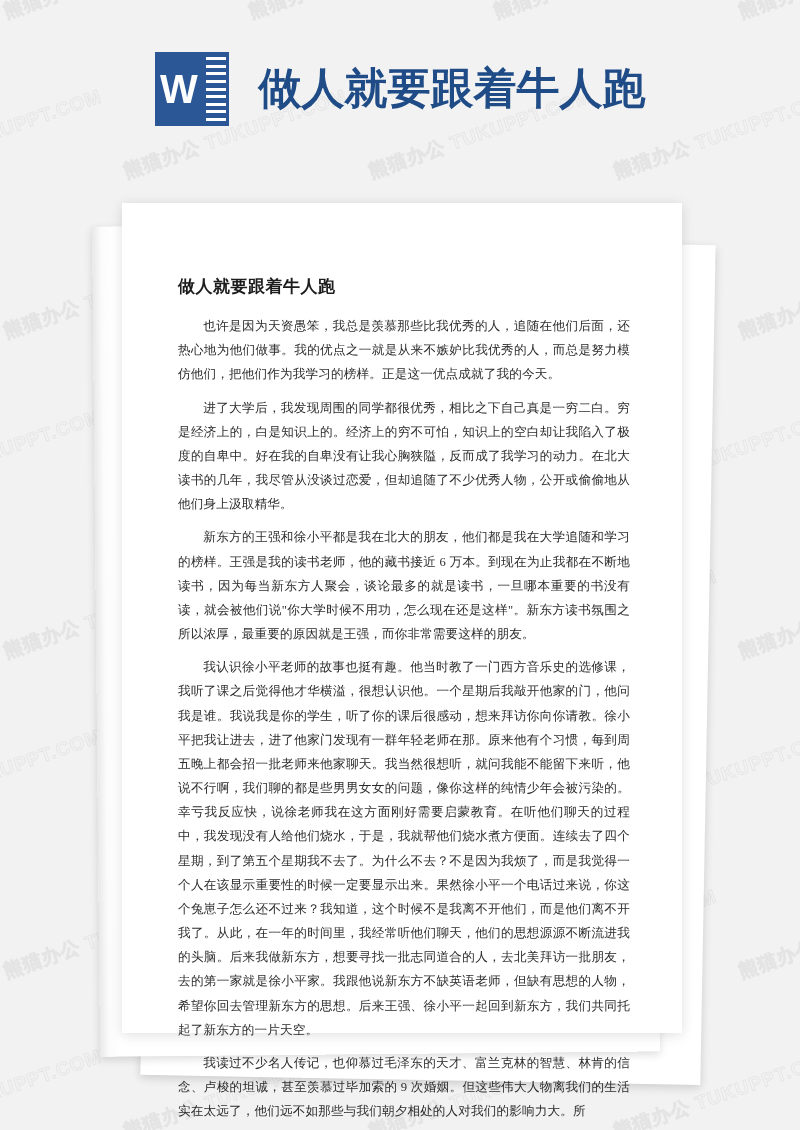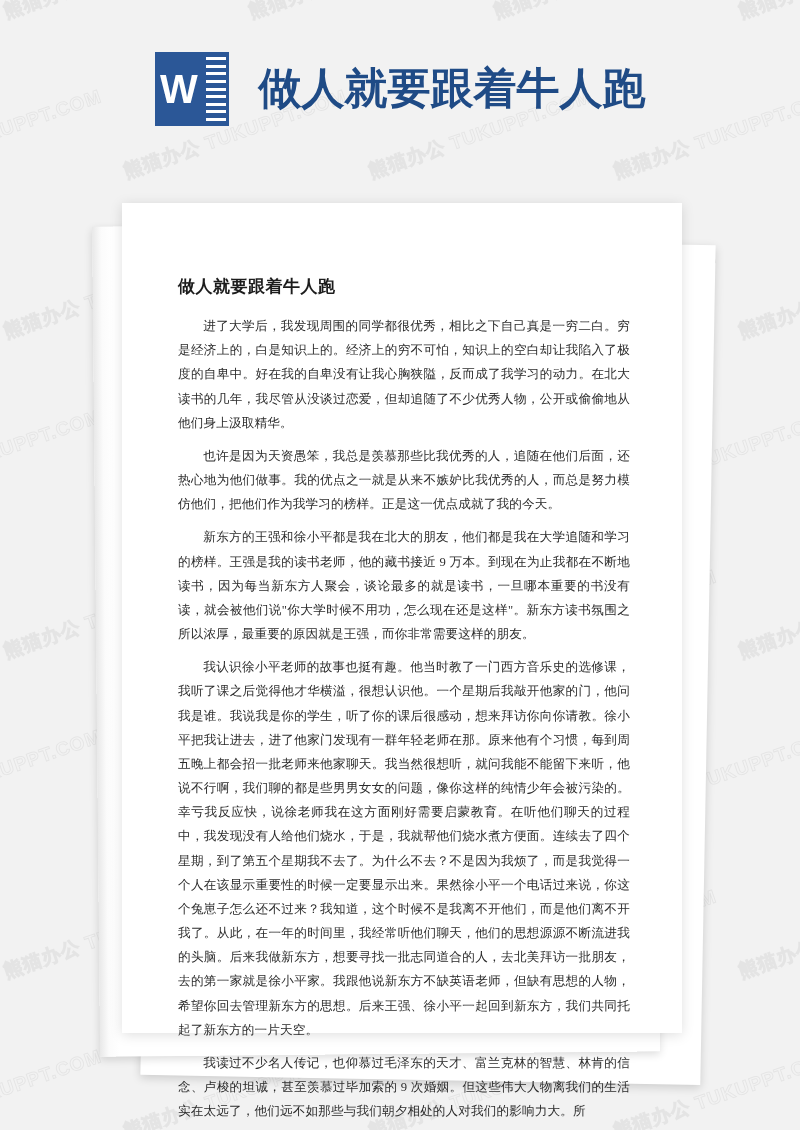--- a/index.html
+++ b/index.html
@@ -243,19 +243,19 @@
       <i></i>
       <i></i>
     </div>
   </div>
   <div id="header-title">做人就要跟着牛人跑</div>
 </div>
 
 <div id="doc-body">
   <h1 id="doc-title">做人就要跟着牛人跑</h1>
   <div id="doc-paragraphs">
+      <p class="para">也许是因为天资愚笨，我总是羡慕那些比我优秀的人，追随在他们后面，还热心地为他们做事。我的优点之一就是从来不嫉妒比我优秀的人，而总是努力模仿他们，把他们作为我学习的榜样。正是这一优点成就了我的今天。</p>
       <p class="para">进了大学后，我发现周围的同学都很优秀，相比之下自己真是一穷二白。穷是经济上的，白是知识上的。经济上的穷不可怕，知识上的空白却让我陷入了极度的自卑中。好在我的自卑没有让我心胸狭隘，反而成了我学习的动力。在北大读书的几年，我尽管从没谈过恋爱，但却追随了不少优秀人物，公开或偷偷地从他们身上汲取精华。</p>
-      <p class="para">也许是因为天资愚笨，我总是羡慕那些比我优秀的人，追随在他们后面，还热心地为他们做事。我的优点之一就是从来不嫉妒比我优秀的人，而总是努力模仿他们，把他们作为我学习的榜样。正是这一优点成就了我的今天。</p>
-      <p class="para">新东方的王强和徐小平都是我在北大的朋友，他们都是我在大学追随和学习的榜样。王强是我的读书老师，他的藏书接近 9 万本。到现在为止我都在不断地读书，因为每当新东方人聚会，谈论最多的就是读书，一旦哪本重要的书没有读，就会被他们说"你大学时候不用功，怎么现在还是这样"。新东方读书氛围之所以浓厚，最重要的原因就是王强，而你非常需要这样的朋友。</p>
+      <p class="para">新东方的王强和徐小平都是我在北大的朋友，他们都是我在大学追随和学习的榜样。王强是我的读书老师，他的藏书接近 6 万本。到现在为止我都在不断地读书，因为每当新东方人聚会，谈论最多的就是读书，一旦哪本重要的书没有读，就会被他们说"你大学时候不用功，怎么现在还是这样"。新东方读书氛围之所以浓厚，最重要的原因就是王强，而你非常需要这样的朋友。</p>
       <p class="para">我认识徐小平老师的故事也挺有趣。他当时教了一门西方音乐史的选修课，我听了课之后觉得他才华横溢，很想认识他。一个星期后我敲开他家的门，他问我是谁。我说我是你的学生，听了你的课后很感动，想来拜访你向你请教。徐小平把我让进去，进了他家门发现有一群年轻老师在那。原来他有个习惯，每到周五晚上都会招一批老师来他家聊天。我当然很想听，就问我能不能留下来听，他说不行啊，我们聊的都是些男男女女的问题，像你这样的纯情少年会被污染的。幸亏我反应快，说徐老师我在这方面刚好需要启蒙教育。在听他们聊天的过程中，我发现没有人给他们烧水，于是，我就帮他们烧水煮方便面。连续去了四个星期，到了第五个星期我不去了。为什么不去？不是因为我烦了，而是我觉得一个人在该显示重要性的时候一定要显示出来。果然徐小平一个电话过来说，你这个兔崽子怎么还不过来？我知道，这个时候不是我离不开他们，而是他们离不开我了。从此，在一年的时间里，我经常听他们聊天，他们的思想源源不断流进我的头脑。后来我做新东方，想要寻找一批志同道合的人，去北美拜访一批朋友，去的第一家就是徐小平家。我跟他说新东方不缺英语老师，但缺有思想的人物，希望你回去管理新东方的思想。后来王强、徐小平一起回到新东方，我们共同托起了新东方的一片天空。</p>
       <p class="para">我读过不少名人传记，也仰慕过毛泽东的天才、富兰克林的智慧、林肯的信念、卢梭的坦诚，甚至羡慕过毕加索的 9 次婚姻。但这些伟大人物离我们的生活实在太远了，他们远不如那些与我们朝夕相处的人对我们的影响力大。所</p>
     </div>
 </div>
 
 </body></html>

